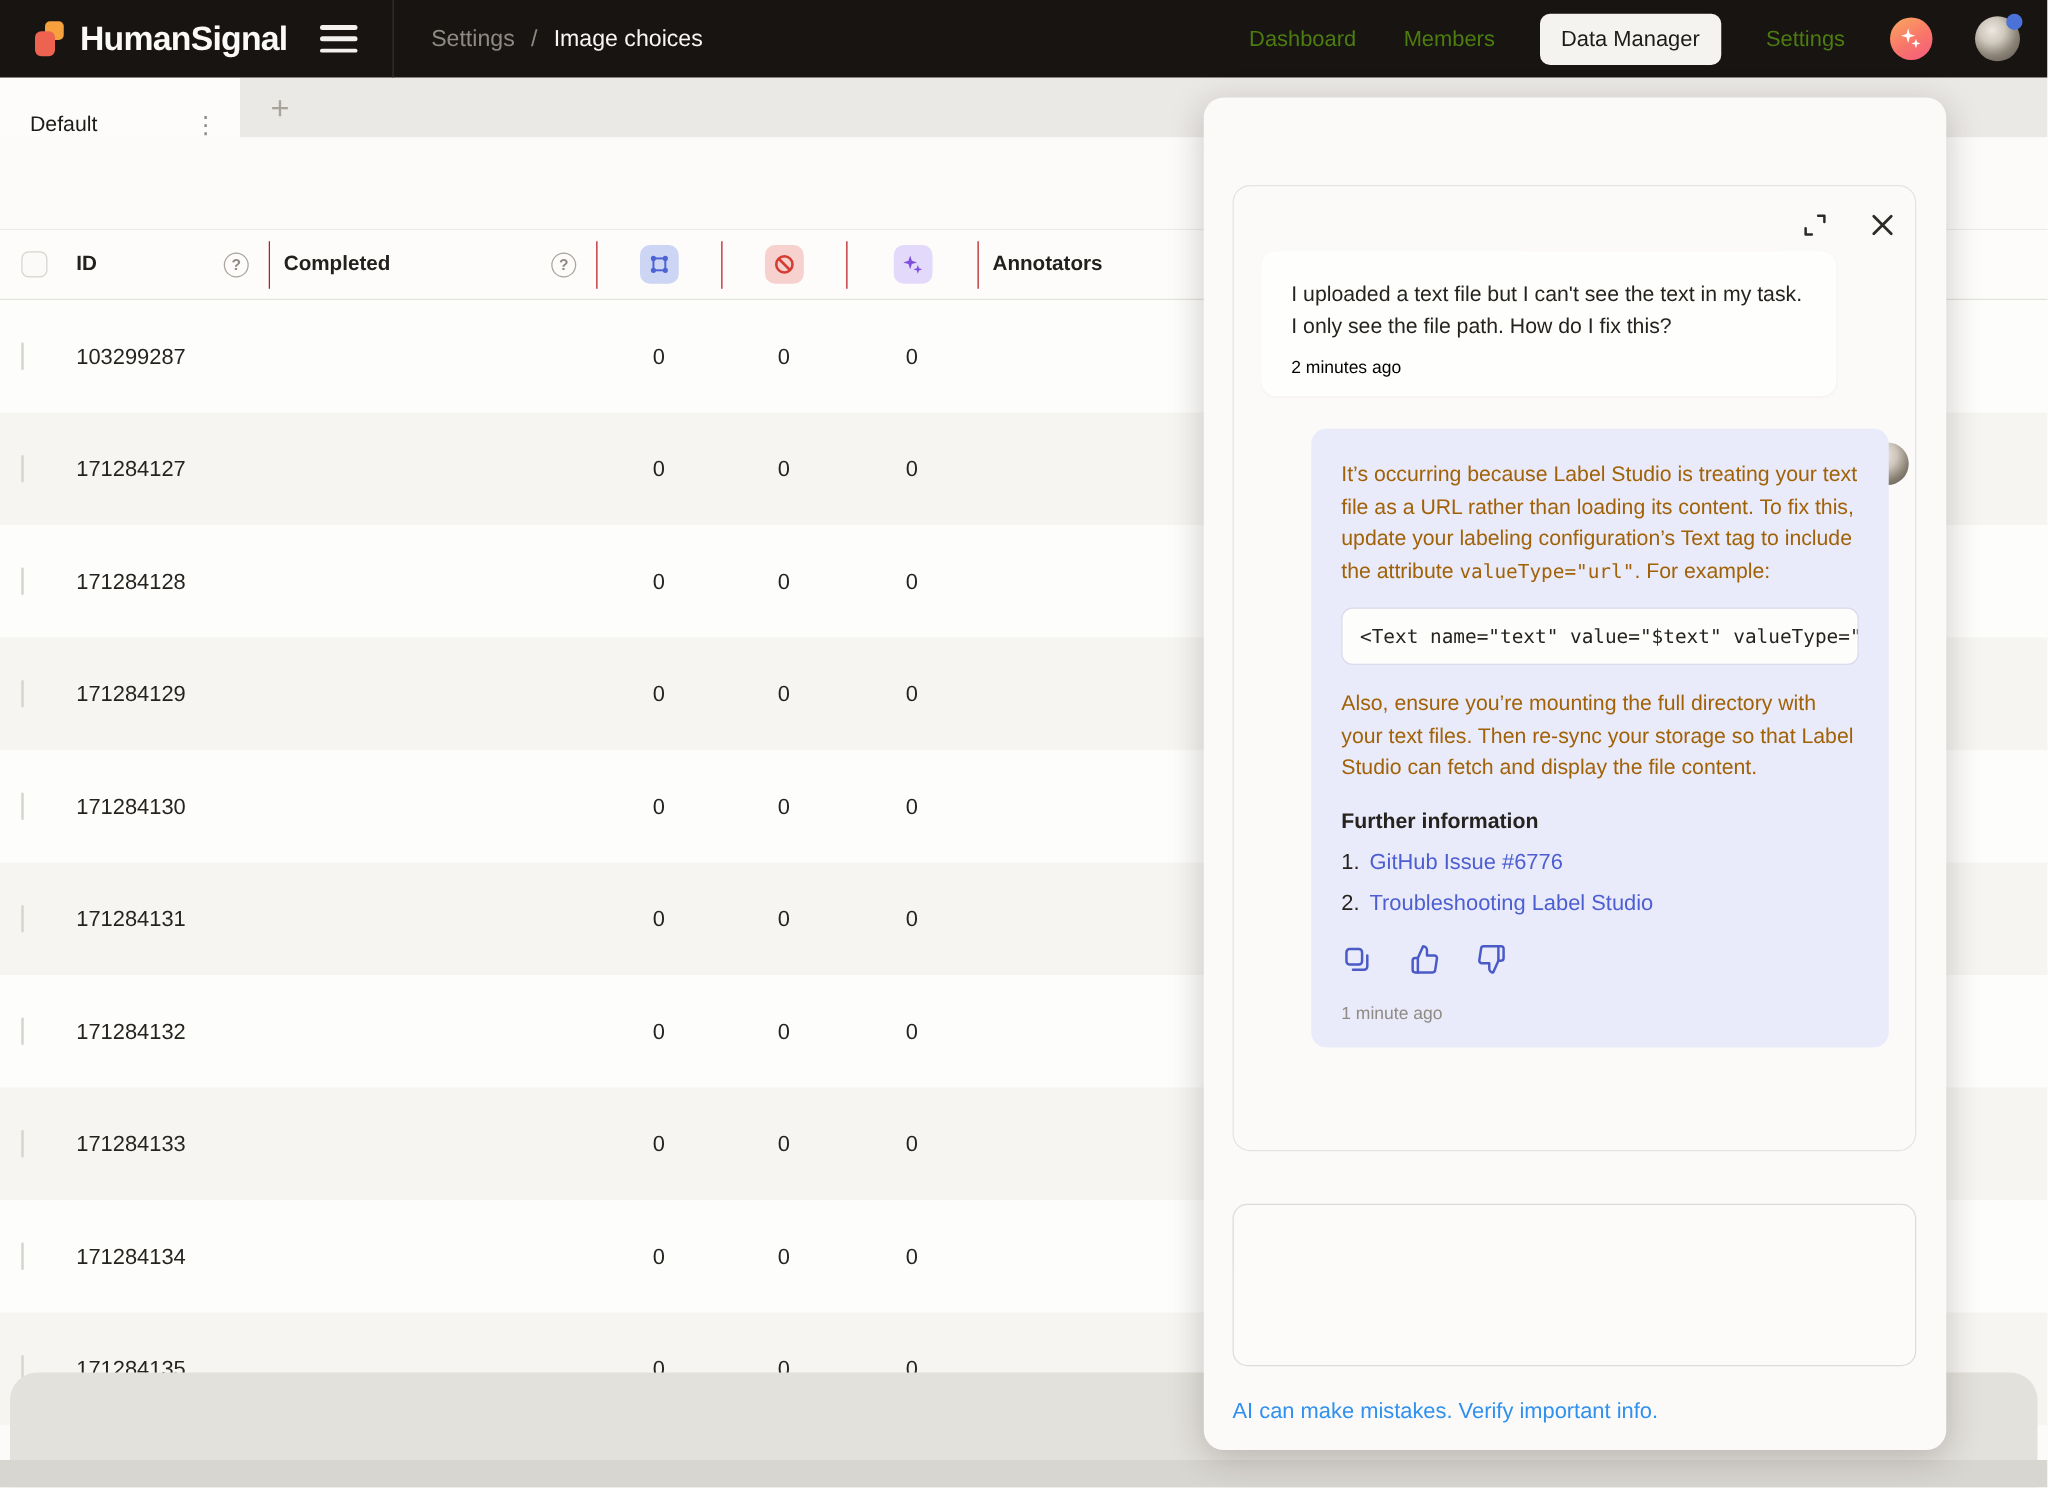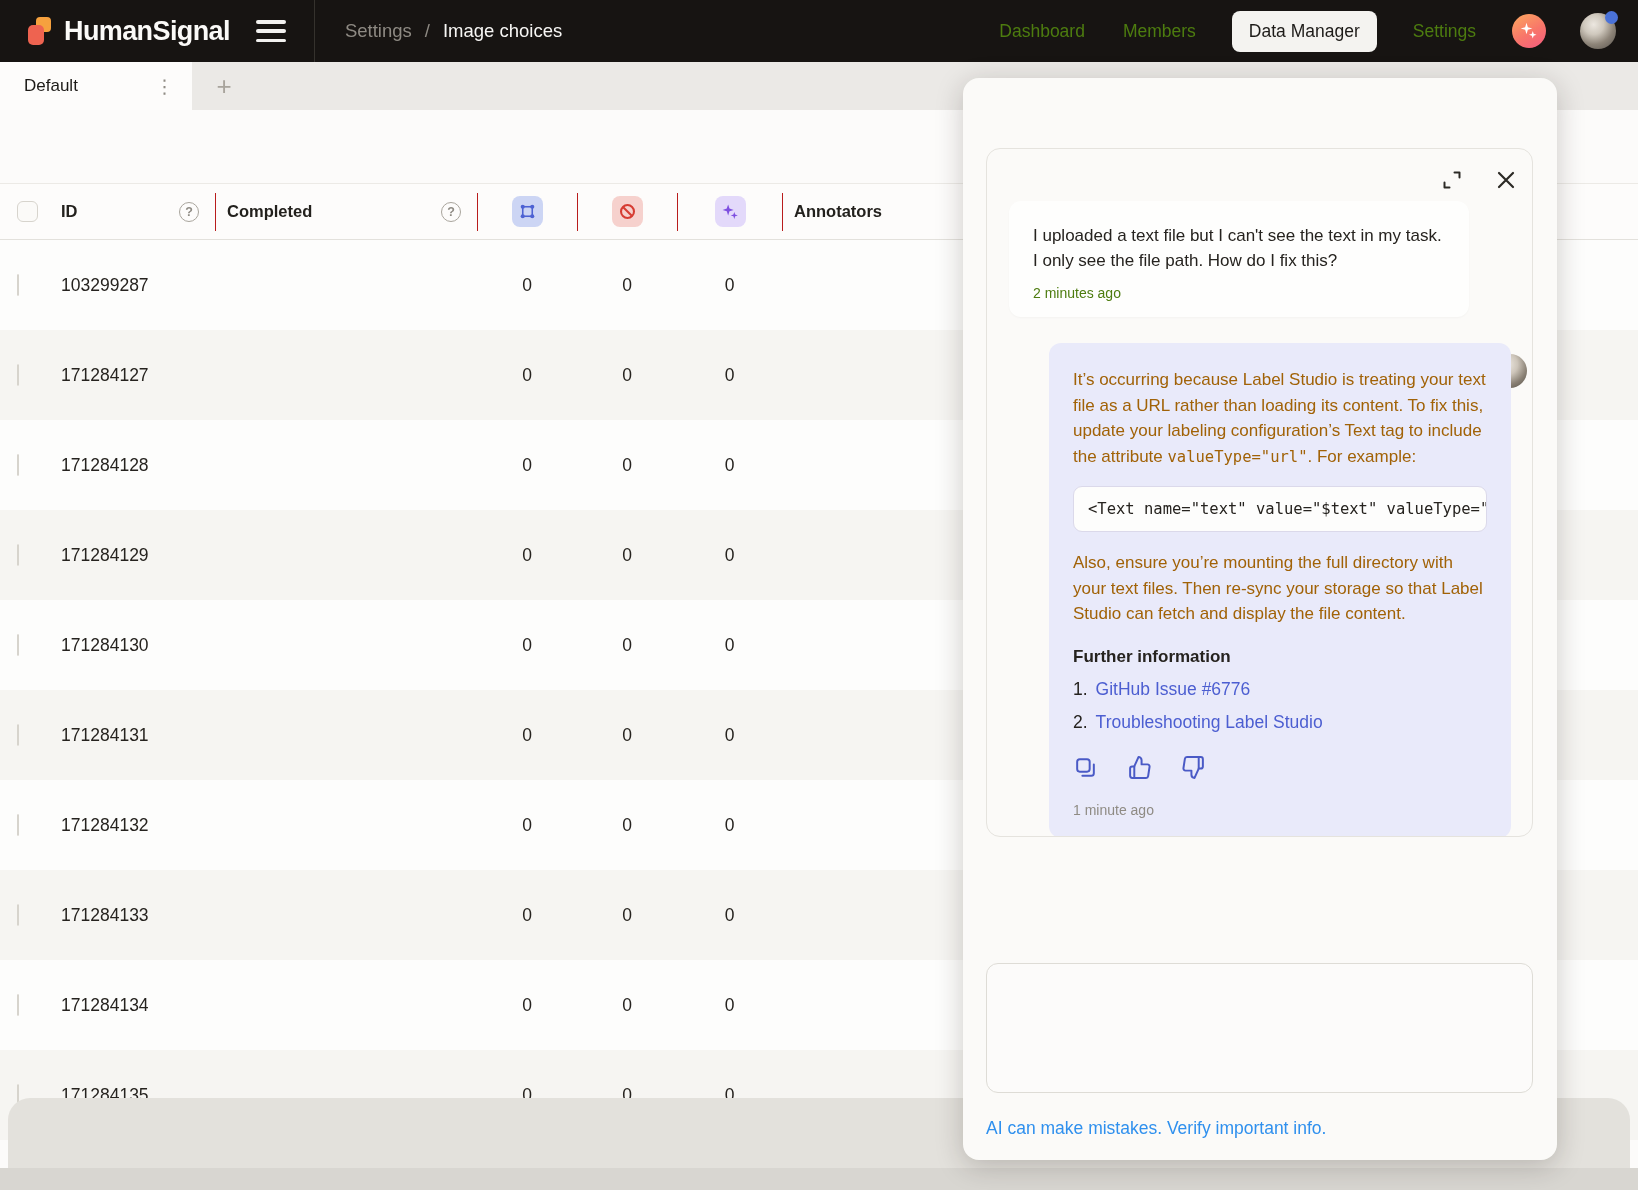--- a/index.html
+++ b/index.html
@@ -25,21 +25,21 @@
   .nav-item { color:#4d7c0f; font-size:17.5px; cursor:pointer; padding:10px 2px; border-radius:8px; }
   .nav-item.active { background:#f4f3f0; color:#1d1b18; padding:10px 17px; }
   .spark-btn { width:34px; height:34px; border-radius:50%; background:linear-gradient(150deg,#fba45f 5%,#f8756a 55%,#f45b80 100%);
                display:flex; align-items:center; justify-content:center; cursor:pointer; }
   .avatar { position:relative; width:36px; height:36px; border-radius:50%; cursor:pointer;
             background:radial-gradient(circle at 38% 32%, #ece7e0 0%, #cfc8bd 30%, #8d8478 60%, #55504a 100%); }
   .avatar .dot { position:absolute; right:-2px; top:-2px; width:13px; height:13px; border-radius:50%; background:#4a72d8; }
 
   
   .tabbar { position:absolute; left:0; top:62px; width:1638px; height:48px; background:#ebe9e6; z-index:5; }
-  .tab { position:absolute; left:0; top:0; width:192px; height:48px; background:#fdfcfb; display:flex; align-items:center; cursor:pointer; }
+  .tab { position:absolute; left:0; top:0; width:192px; height:48px; background:#fdfcfb; display:flex; align-items:flex-end; cursor:pointer; }
   .tab-label { margin-left:24px; font-size:17px; color:#1d1b18; }
   .kebab { margin-left:auto; margin-right:18px; color:#8f8b84; font-size:19px; letter-spacing:0; cursor:pointer; line-height:1; }
   .tab-add { position:absolute; left:204px; top:0; width:40px; height:48px; color:#a8a49c; font-size:26px; font-weight:300;
              display:flex; align-items:center; justify-content:center; cursor:pointer; }
 
   
   .toolbar { position:absolute; left:0; top:110px; width:1638px; height:73px; background:#fcfbfa; z-index:5; }
   .btn { position:absolute; top:124px; height:42px; border-radius:9px; font-size:16.5px; font-weight:700;
          display:flex; align-items:center; justify-content:center; gap:10px; cursor:pointer; background:#fdfcfb;
          border:1px solid #d5d2cb; color:#1d1b18; }
@@ -79,26 +79,26 @@
   .bottombar { position:absolute; left:8px; top:1098px; width:1622px; height:92px; background:#e3e1dc;
                border-radius:22px 22px 0 0; z-index:6; cursor:pointer; }
   .bottomstrip { position:absolute; left:0; top:1168px; width:1638px; height:22px; background:#d8d6d1; z-index:7; }
 
   
   .panel { position:absolute; left:963px; top:78px; width:594px; height:1082px; background:#fbfaf8;
            border-radius:16px; box-shadow:0 6px 28px rgba(30,25,20,.22); z-index:50; }
   .panel-icons { position:absolute; top:88px; right:37px; display:flex; gap:26px; }
   .picon { width:28px; height:28px; color:#2c2a26; cursor:pointer; display:flex; align-items:center; justify-content:center; }
 
-  .msgs { position:absolute; left:23px; top:70px; width:547px; height:689px; border:1px solid #e5e3de; border-radius:14px; overflow:hidden; }
+  .msgs { position:absolute; left:23px; top:70px; width:547px; height:773px; border:1px solid #e5e3de; border-radius:14px; overflow:hidden; }
 
   .u-bubble { position:absolute; left:22px; top:52px; width:460px; background:#fefefd; border-radius:12px;
               padding:22px 24px 16px 24px; box-shadow:0 1px 2px rgba(0,0,0,.03); }
   .u-text { font-size:17px; line-height:25px; color:#26231f; }
-  .stamp { font-size:14px; color:#4d7c0f; margin-top:12px; }
+  .stamp { font-size:14px; color:#000000; margin-top:12px; }
   .u-avatar { position:absolute; left:506px; top:205px; width:34px; height:34px; border-radius:50%;
               background:radial-gradient(circle at 40% 30%, #efeae3 0%, #cdc5ba 35%, #8a8175 65%, #514b43 100%); }
 
   .ai-bubble { position:absolute; left:62px; top:194px; width:462px; background:#e9eafa; border-radius:12px;
                padding:24px 24px 20px 24px; }
   .ai-p { font-size:17px; line-height:25.5px; color:#a16207; }
   .mono { font-family:"DejaVu Sans Mono","Liberation Mono",monospace; font-size:15.5px; }
   .codeblock { margin-top:16px; background:#fdfdfc; border:1px solid #dbd9ea; border-radius:9px; padding:13px 14px;
                font-family:"DejaVu Sans Mono","Liberation Mono",monospace; font-size:15.5px; color:#26231f;
                white-space:nowrap; overflow:hidden; }

